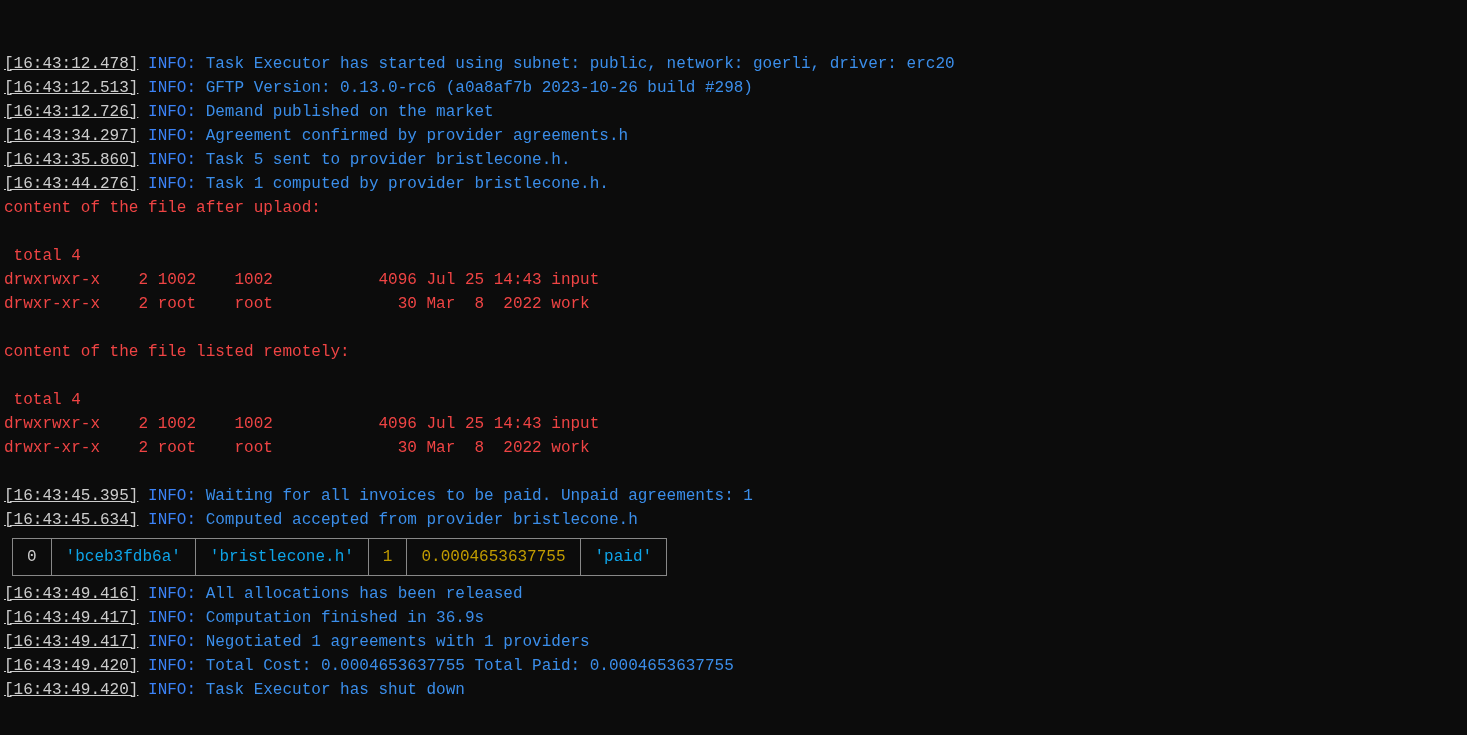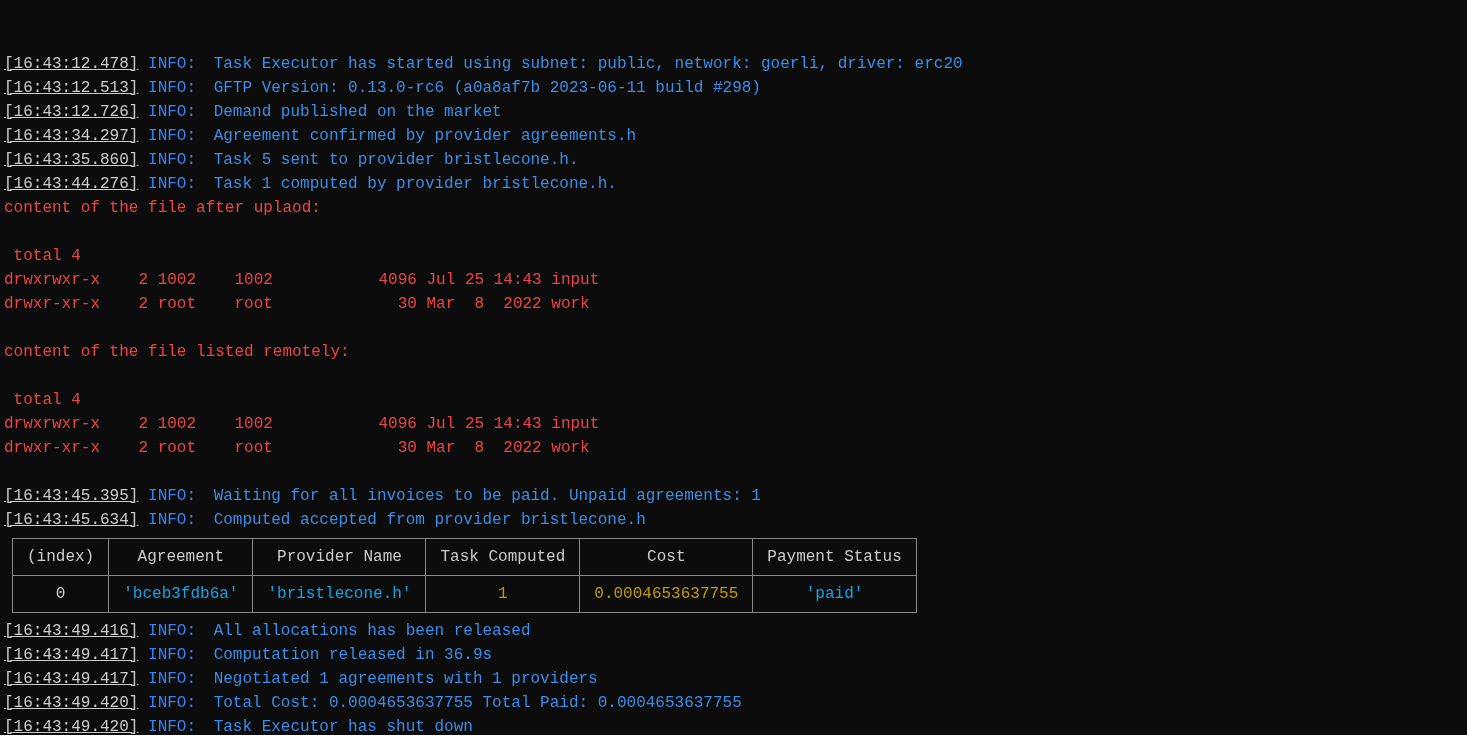--- a/index.html
+++ b/index.html
@@ -7,21 +7,21 @@
       color: #cccccc;
       font-family: 'Consolas', 'Monaco', 'Courier New', monospace;
       font-size: 16px;
       margin: 0;
       padding: 4px;
       line-height: 1.5;
       white-space: pre;
     }
     .timestamp { color: #cccccc; text-decoration: underline; }
     .info { color: #3b82f6; }
-    .msg { color: #3b8eea; margin-left: 8px; }
+    .msg { color: #3b8eea; }
     .plain { color: #ef4444; }
     table.tbl {
       border-collapse: collapse;
       margin-top: 6px;
       margin-bottom: 6px;
       margin-left: 8px;
     }
     table.tbl th, table.tbl td {
       border: 1px solid #888;
       padding: 6px 14px;
@@ -32,53 +32,46 @@
       color: #cccccc;
       font-weight: normal;
     }
     .green { color: #0ea5e9; }
     .yellow { color: #c19c00; }
   </style>
 </head>
 <body>
 
 <div><span class="timestamp">[16:43:12.478]</span> <span class="info">INFO</span><span class="info">:</span> <span class="msg">Task Executor has started using subnet: public, network: goerli, driver: erc20</span>
-<span class="timestamp">[16:43:12.513]</span> <span class="info">INFO</span><span class="info">:</span> <span class="msg">GFTP Version: 0.13.0-rc6 (a0a8af7b 2023-06-11 build #298)</span>
+<span class="timestamp">[16:43:12.513]</span> <span class="info">INFO</span><span class="info">:</span> <span class="msg">GFTP Version: 0.13.0-rc6 (a0a8af7b 2023-10-26 build #298)</span>
 <span class="timestamp">[16:43:12.726]</span> <span class="info">INFO</span><span class="info">:</span> <span class="msg">Demand published on the market</span>
 <span class="timestamp">[16:43:34.297]</span> <span class="info">INFO</span><span class="info">:</span> <span class="msg">Agreement confirmed by provider agreements.h</span>
 <span class="timestamp">[16:43:35.860]</span> <span class="info">INFO</span><span class="info">:</span> <span class="msg">Task 5 sent to provider bristlecone.h.</span>
 <span class="timestamp">[16:43:44.276]</span> <span class="info">INFO</span><span class="info">:</span> <span class="msg">Task 1 computed by provider bristlecone.h.</span>
 <span class="plain">content of the file after uplaod:</span>
 
 <span class="plain"> total 4</span>
 <span class="plain">drwxrwxr-x    2 1002    1002           4096 Jul 25 14:43 input</span>
 <span class="plain">drwxr-xr-x    2 root    root             30 Mar  8  2022 work</span>
 
 <span class="plain">content of the file listed remotely:</span>
 
 <span class="plain"> total 4</span>
 <span class="plain">drwxrwxr-x    2 1002    1002           4096 Jul 25 14:43 input</span>
 <span class="plain">drwxr-xr-x    2 root    root             30 Mar  8  2022 work</span>
 
 <span class="timestamp">[16:43:45.395]</span> <span class="info">INFO</span><span class="info">:</span> <span class="msg">Waiting for all invoices to be paid. Unpaid agreements: 1</span>
 <span class="timestamp">[16:43:45.634]</span> <span class="info">INFO</span><span class="info">:</span> <span class="msg">Computed accepted from provider bristlecone.h</span></div><table class="tbl">
-<tbody><tr>
-<th>(index)</th>
-<th>Agreement</th>
-<th>Provider Name</th>
-<th>Task Computed</th>
-<th>Cost</th>
-<th>Payment Status</th>
-</tr>
+<tbody>
 <tr>
 <td>0</td>
 <td class="green">'bceb3fdb6a'</td>
 <td class="green">'bristlecone.h'</td>
 <td class="yellow">1</td>
 <td class="yellow">0.0004653637755</td>
 <td class="green">'paid'</td>
 </tr>
 </tbody></table><div><span class="timestamp">[16:43:49.416]</span> <span class="info">INFO</span><span class="info">:</span> <span class="msg">All allocations has been released</span>
-<span class="timestamp">[16:43:49.417]</span> <span class="info">INFO</span><span class="info">:</span> <span class="msg">Computation released in 36.9s</span>
+<span class="timestamp">[16:43:49.417]</span> <span class="info">INFO</span><span class="info">:</span> <span class="msg">Computation finished in 36.9s</span>
 <span class="timestamp">[16:43:49.417]</span> <span class="info">INFO</span><span class="info">:</span> <span class="msg">Negotiated 1 agreements with 1 providers</span>
 <span class="timestamp">[16:43:49.420]</span> <span class="info">INFO</span><span class="info">:</span> <span class="msg">Total Cost: 0.0004653637755 Total Paid: 0.0004653637755</span>
 <span class="timestamp">[16:43:49.420]</span> <span class="info">INFO</span><span class="info">:</span> <span class="msg">Task Executor has shut down</span></div>
 
 
 </body></html>

